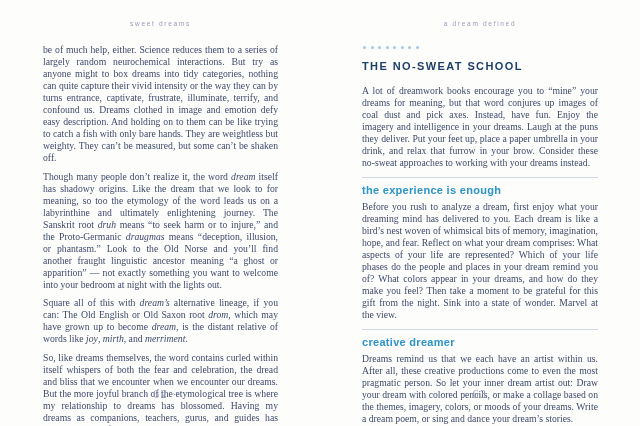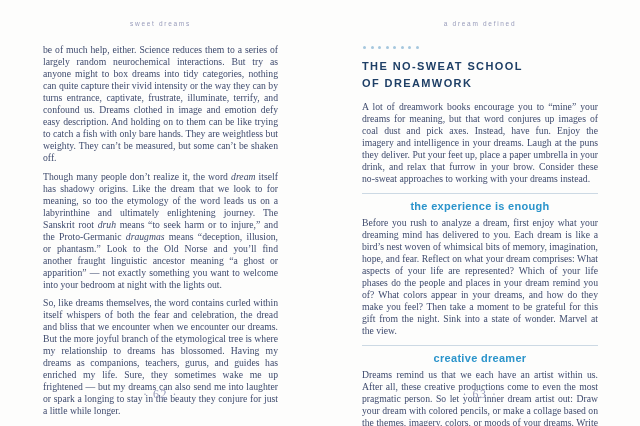--- a/index.html
+++ b/index.html
@@ -74,34 +74,34 @@
     border-top: 1px solid var(--rule_blue);
     margin: 8px 0 6px 0;
   }
   .subhead {
     margin: 0 0 5px 0;
     font-family: "Liberation Sans", sans-serif;
     font-size: 11px;
     font-weight: bold;
     letter-spacing: 0.3px;
     color: var(--heading_blue);
-    text-align: center;
   }
 </style>
 </head>
 <body>
 
 <div class="spread">
 
   <section class="page page--left">
     <div class="running-head">sweet dreams</div>
 
     <div class="body-block">
         <p class="para">be of much help, either. Science reduces them to a series of largely random neurochemical interactions. But try as anyone might to box dreams into tidy categories, nothing can quite capture their vivid intensity or the way they can by turns entrance, captivate, frustrate, illuminate, terrify, and confound us. Dreams clothed in image and emotion defy easy description. And holding on to them can be like trying to catch a fish with only bare hands. They are weightless but weighty. They can’t be measured, but some can’t be shaken off.</p>
         <p class="para">Though many people don’t realize it, the word <i>dream</i> itself has shadowy origins. Like the dream that we look to for meaning, so too the etymology of the word leads us on a labyrinthine and ultimately enlightening journey. The Sanskrit root <i>druh</i> means “to seek harm or to injure,” and the Proto-Germanic <i>draugmas</i> means “deception, illusion, or phantasm.” Look to the Old Norse and you’ll find another fraught linguistic ancestor meaning “a ghost or apparition” — not exactly something you want to welcome into your bedroom at night with the lights out.</p>
+        <p class="para">Square all of this with <i>dream’s</i> alternative lineage, if you can: The Old English or Old Saxon root <i>drom</i>, which may have grown up to become <i>dream</i>, is the distant relative of words like <i>joy</i>, <i>mirth</i>, and <i>merriment</i>.</p>
         <p class="para">So, like dreams themselves, the word contains curled within itself whispers of both the fear and celebration, the dread and bliss that we encounter when we encounter our dreams. But the more joyful branch of the etymological tree is where my relationship to dreams has blossomed. Having my dreams as companions, teachers, gurus, and guides has enriched my life. Sure, they sometimes wake me up frightened — but my dreams can also send me into laughter or spark a longing to stay in the beauty they conjure for just a little while longer.</p>
       </div>
 
     <div class="page-number">· 62 ·</div>
   </section>
 
   <section class="page page--right">
     <div class="running-head">a dream defined</div>
 
     <div class="body-block">
@@ -112,21 +112,20 @@
           <span class="dot"></span>
           <span class="dot"></span>
           <span class="dot"></span>
           <span class="dot"></span>
           <span class="dot"></span>
           <span class="dot"></span>
         </div>
 
       <h1 class="chapter-title">
         <span>THE NO-SWEAT SCHOOL</span><br>
-        <span>OF DREAMWORK</span>
       </h1>
 
       <p class="body-para">A lot of dreamwork books encourage you to “mine” your dreams for meaning, but that word conjures up images of coal dust and pick axes. Instead, have fun. Enjoy the imagery and intelligence in your dreams. Laugh at the puns they deliver. Put your feet up, place a paper umbrella in your drink, and relax that furrow in your brow. Consider these no-sweat approaches to working with your dreams instead.</p>
 
       <hr class="section-rule">
       <h2 class="subhead">the experience is enough</h2>
       <p class="body-para">Before you rush to analyze a dream, first enjoy what your dreaming mind has delivered to you. Each dream is like a bird’s nest woven of whimsical bits of memory, imagination, hope, and fear. Reflect on what your dream comprises: What aspects of your life are represented? Which of your life phases do the people and places in your dream remind you of? What colors appear in your dreams, and how do they make you feel? Then take a moment to be grateful for this gift from the night. Sink into a state of wonder. Marvel at the view.</p>
 
       <hr class="section-rule">
       <h2 class="subhead">creative dreamer</h2>

